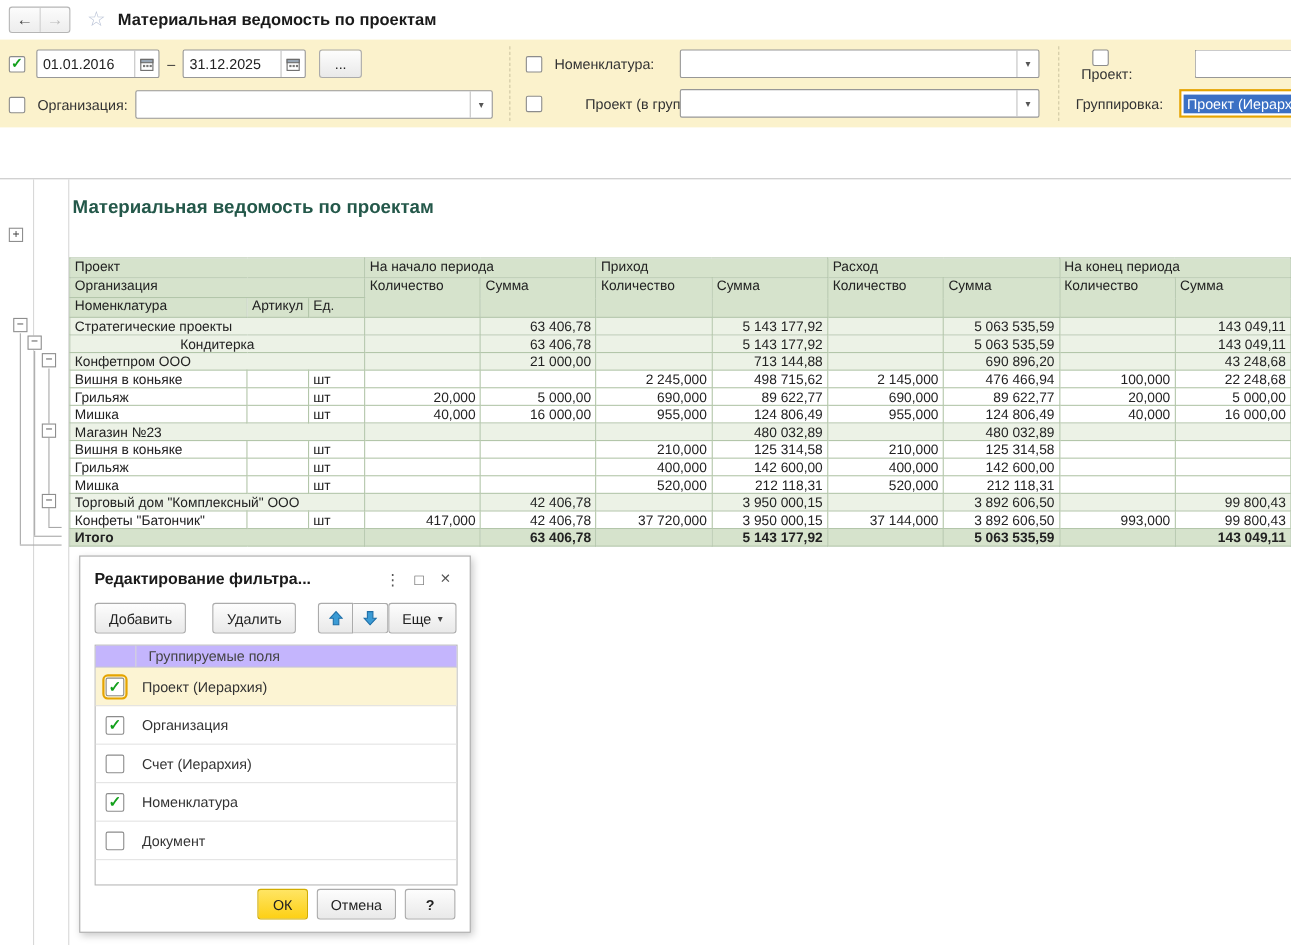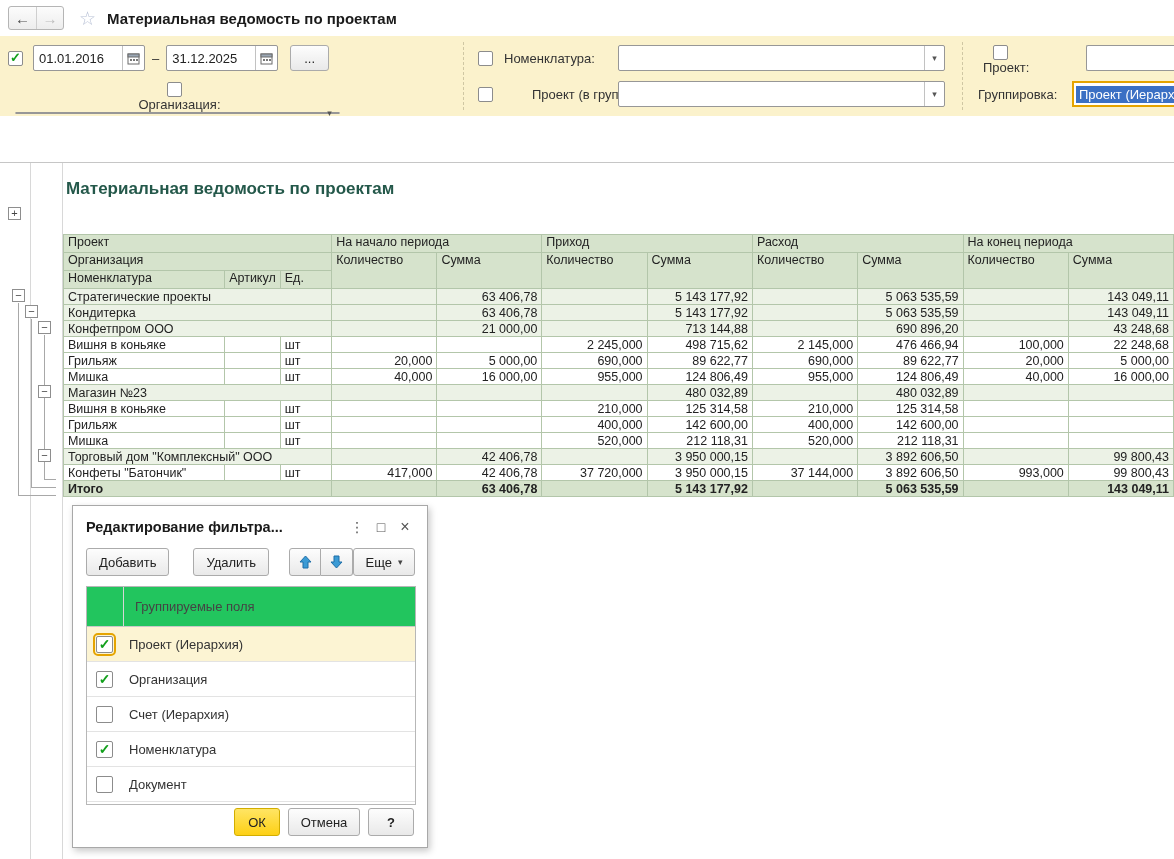--- a/index.html
+++ b/index.html
@@ -51,29 +51,29 @@
   .tline { position:absolute; width:1px; background:#a8a8a8; z-index:2; }
   .telbow { position:absolute; height:1px; background:#a8a8a8; z-index:2; }
   
   table.rep { position:absolute; left:63px; top:71px; border-collapse:collapse; table-layout:fixed; font-size:12.5px; }
   table.rep td, table.rep th { border:1px solid #b3c6aa; padding:0 4px; height:18px; overflow:hidden; white-space:nowrap; font-weight:normal; }
   table.rep td { height:16px; }
   table.rep th { background:#d6e3cc; text-align:left; vertical-align:top; }
   td.num { text-align:right; }
   tr.grp td { background:#ecf2e6; }
   tr.total td { background:#d6e3cc; font-weight:bold; }
-  td.lvl1 { padding-left:4px; } td.lvl2 { padding-left:16px; } td.lvl3 { padding-left:28px; } td.lvl4 { padding-left:40px; }
+  td.lvl1 { padding-left:4px; } td.lvl2 { padding-left:16px;text-align:center; } td.lvl3 { padding-left:28px; } td.lvl4 { padding-left:40px; }
   
   .dialog { position:absolute; left:72px; top:505px; width:356px; height:343px; background:#fff; border:1px solid #a8a8a8; box-shadow:2px 3px 7px rgba(0,0,0,.22); z-index:10; }
   .dlg-titlerow { position:absolute; left:13px; right:10px; top:9px; height:24px; display:flex; align-items:center; }
   .dlg-title { font-weight:bold; font-size:14.5px; color:#1a1a1a; flex:1; }
   .dlg-ico { width:24px; text-align:center; color:#555; font-size:14px; }
   .dlg-toolbar { position:absolute; left:13px; right:13px; top:42px; height:28px; display:flex; align-items:center; }
   .dlg-list { position:absolute; left:13px; top:80px; width:330px; height:219px; border:1px solid #b7b7b7; }
-  .dlg-list-header { height:40px; background:#22c55e; border-bottom:1px solid #c9c9c9; display:flex; align-items:center; color:#444; }
+  .dlg-list-header { height:20px; background:#c4b5fd; border-bottom:1px solid #c9c9c9; display:flex; align-items:center; color:#444; }
   .dlg-list-header .hcb { width:37px; border-right:1px solid #d6d6d6; height:100%; }
   .dlg-list-header .htxt { padding-left:11px; }
   .drow { height:35px; border-bottom:1px solid #e3e3e3; display:flex; align-items:center; }
   .drow.sel { background:#fcf4d3; }
   .dcb { width:17px; height:17px; border:1px solid #8c8c8c; border-radius:2px; background:#fff; margin-left:9px; display:flex; align-items:center; justify-content:center; flex:0 0 auto; }
   .dcb.focus { outline:2px solid #e5a400; outline-offset:1px; }
   .dcb .ck { color:#13a01c; font-weight:bold; font-size:14px; line-height:1; margin-top:-1px; }
   .dlabel { margin-left:16px; color:#333; }
   .dlg-footer { position:absolute; right:13px; bottom:11px; display:flex; gap:8px; }
   .dlg-footer .btn { min-width:46px; }
@@ -126,21 +126,21 @@
             <rect x="6" y="7" width="2" height="2" fill="#777"></rect>
             <rect x="9" y="7" width="2" height="2" fill="#777"></rect>
           </svg>
       </span>
     </span>
     <button class="btn" style="height:26px; margin-left:12px; padding:0 13px;">
         <span>...</span>
       </button>
   </div>
 
-  <div class="frow" style="left:8px; top:46px;flex-direction:column;">
+  <div class="frow" style="left:8px; top:46px;">
     <span class="cb"></span>
     <span class="flabel" style="margin-left:11px;">Организация:</span>
     <span class="inp" style="width:325px; margin-left:7px;">
       <span class="combo-dd">▾</span>
     </span>
   </div>
 
   <div class="frow" style="left:478px; top:9px;">
     <span class="cb"></span>
     <span class="flabel" style="margin-left:11px;">Номенклатура:</span>

